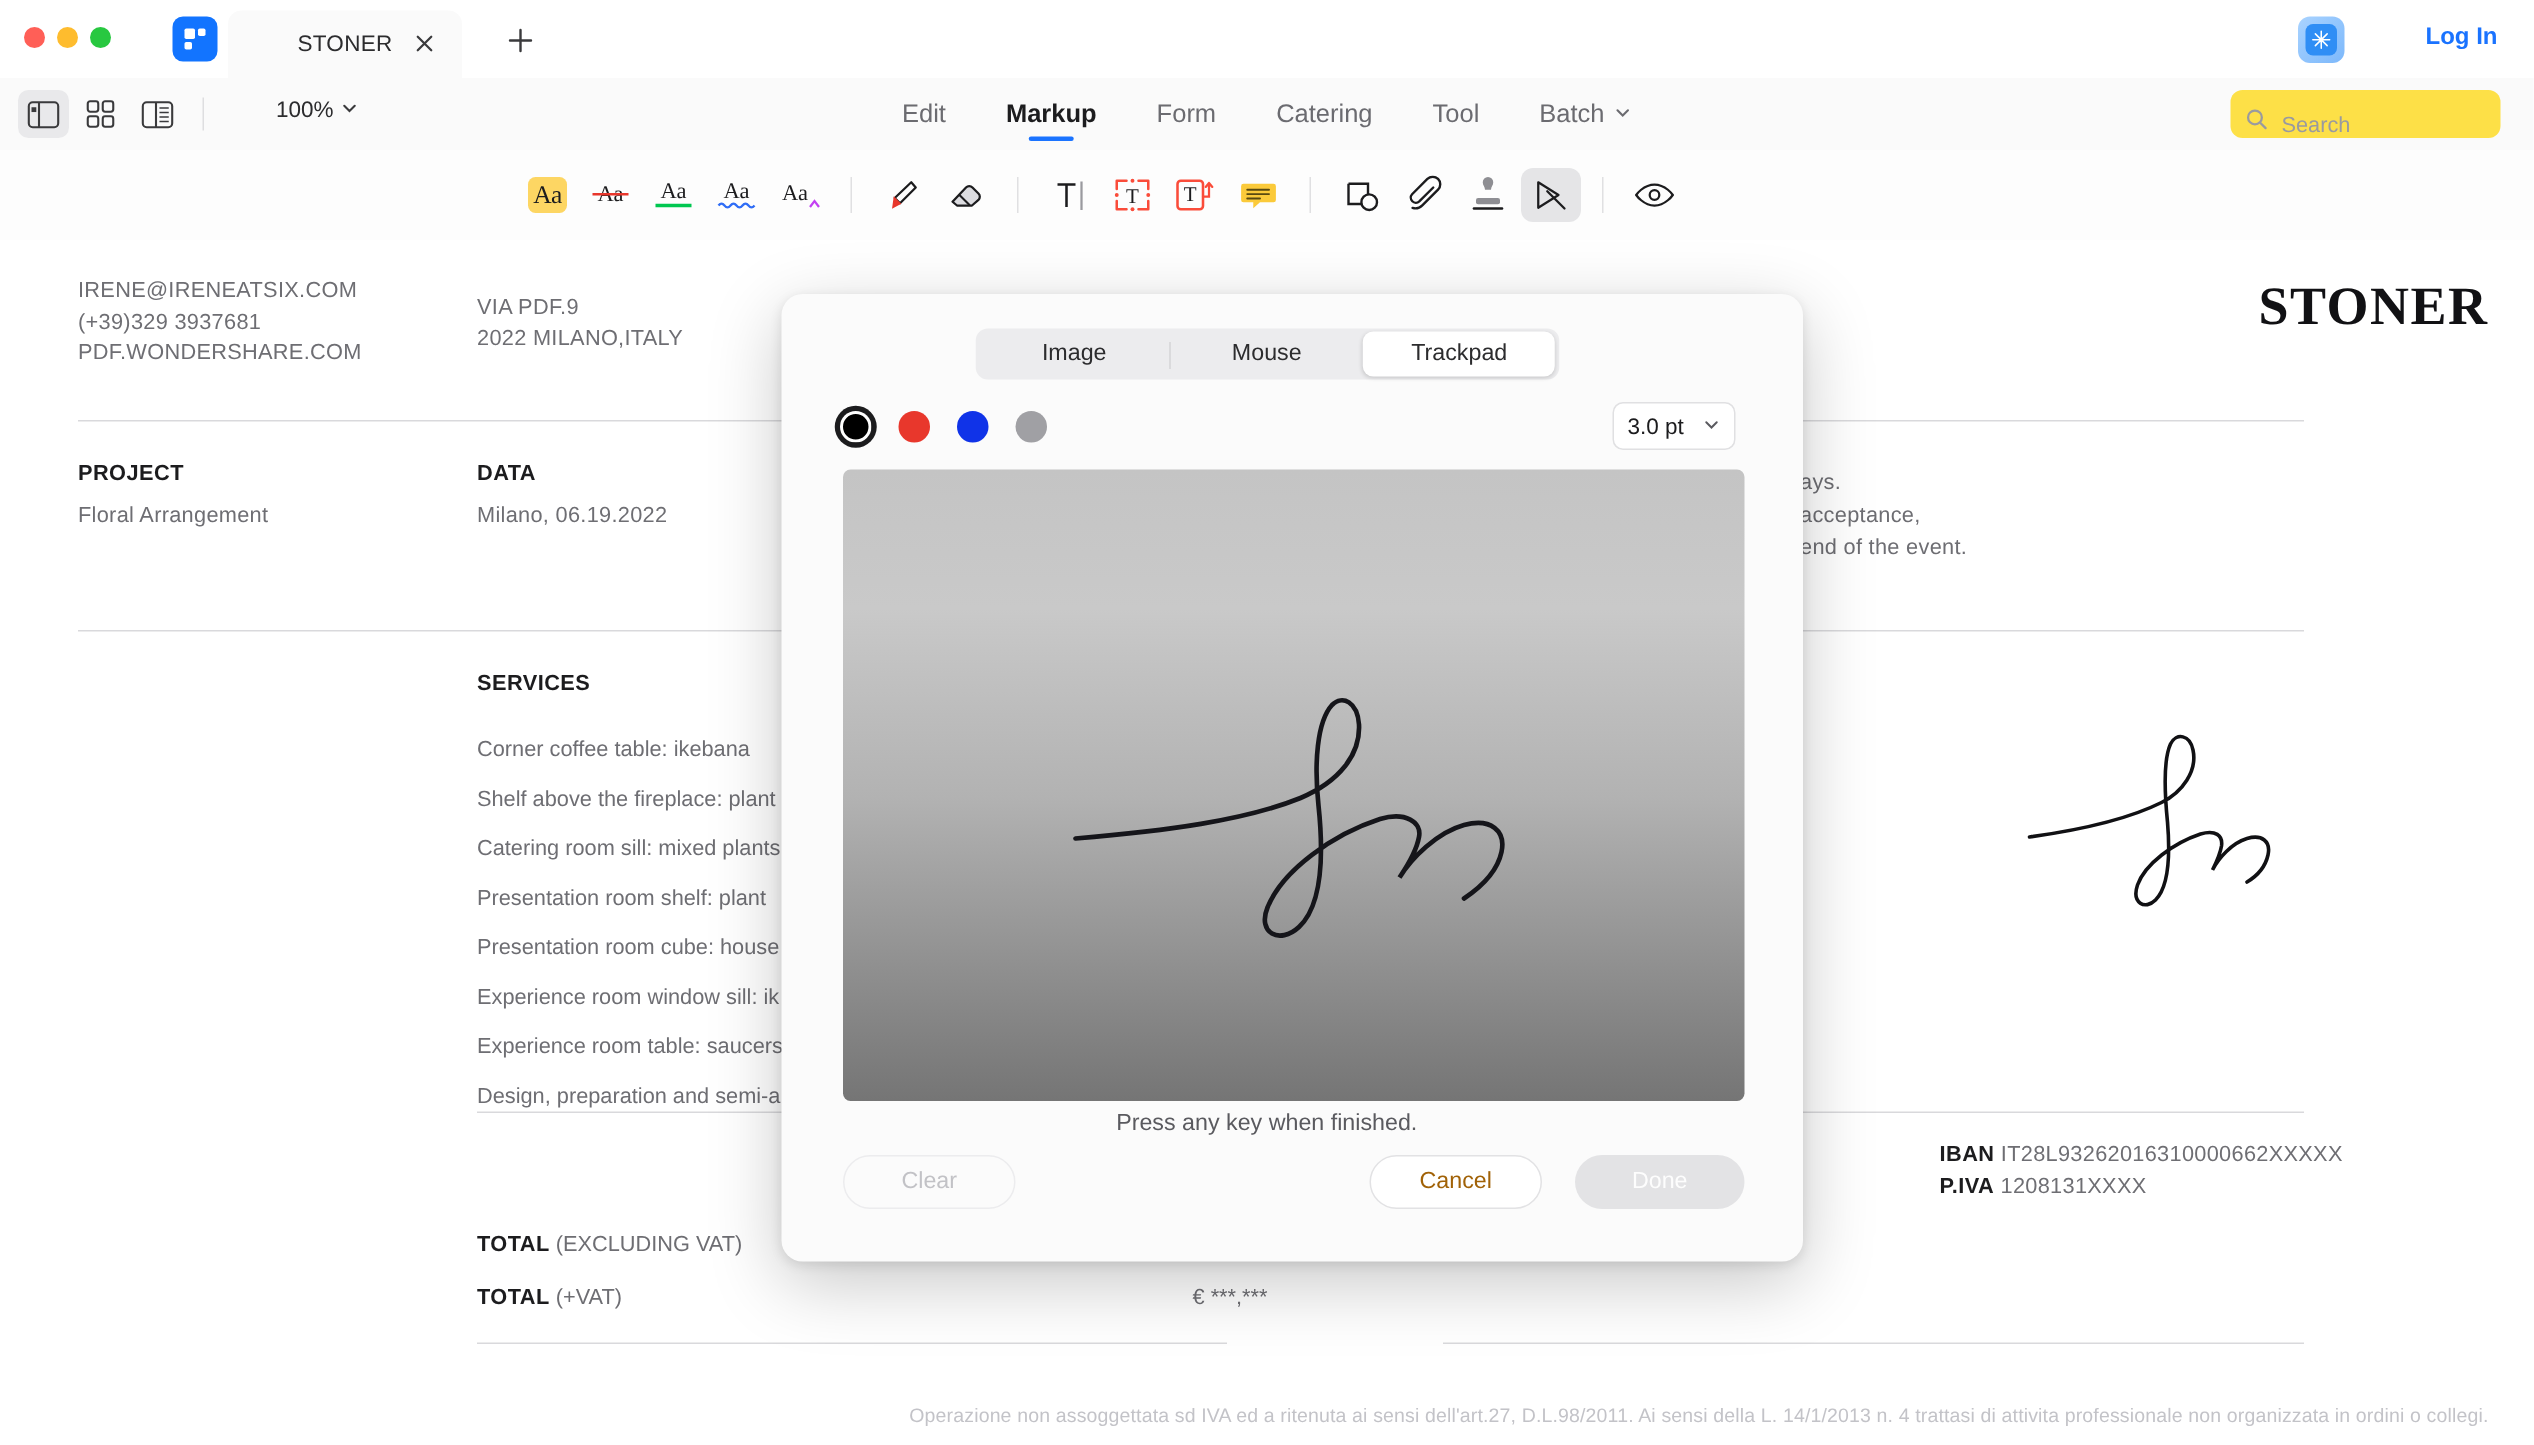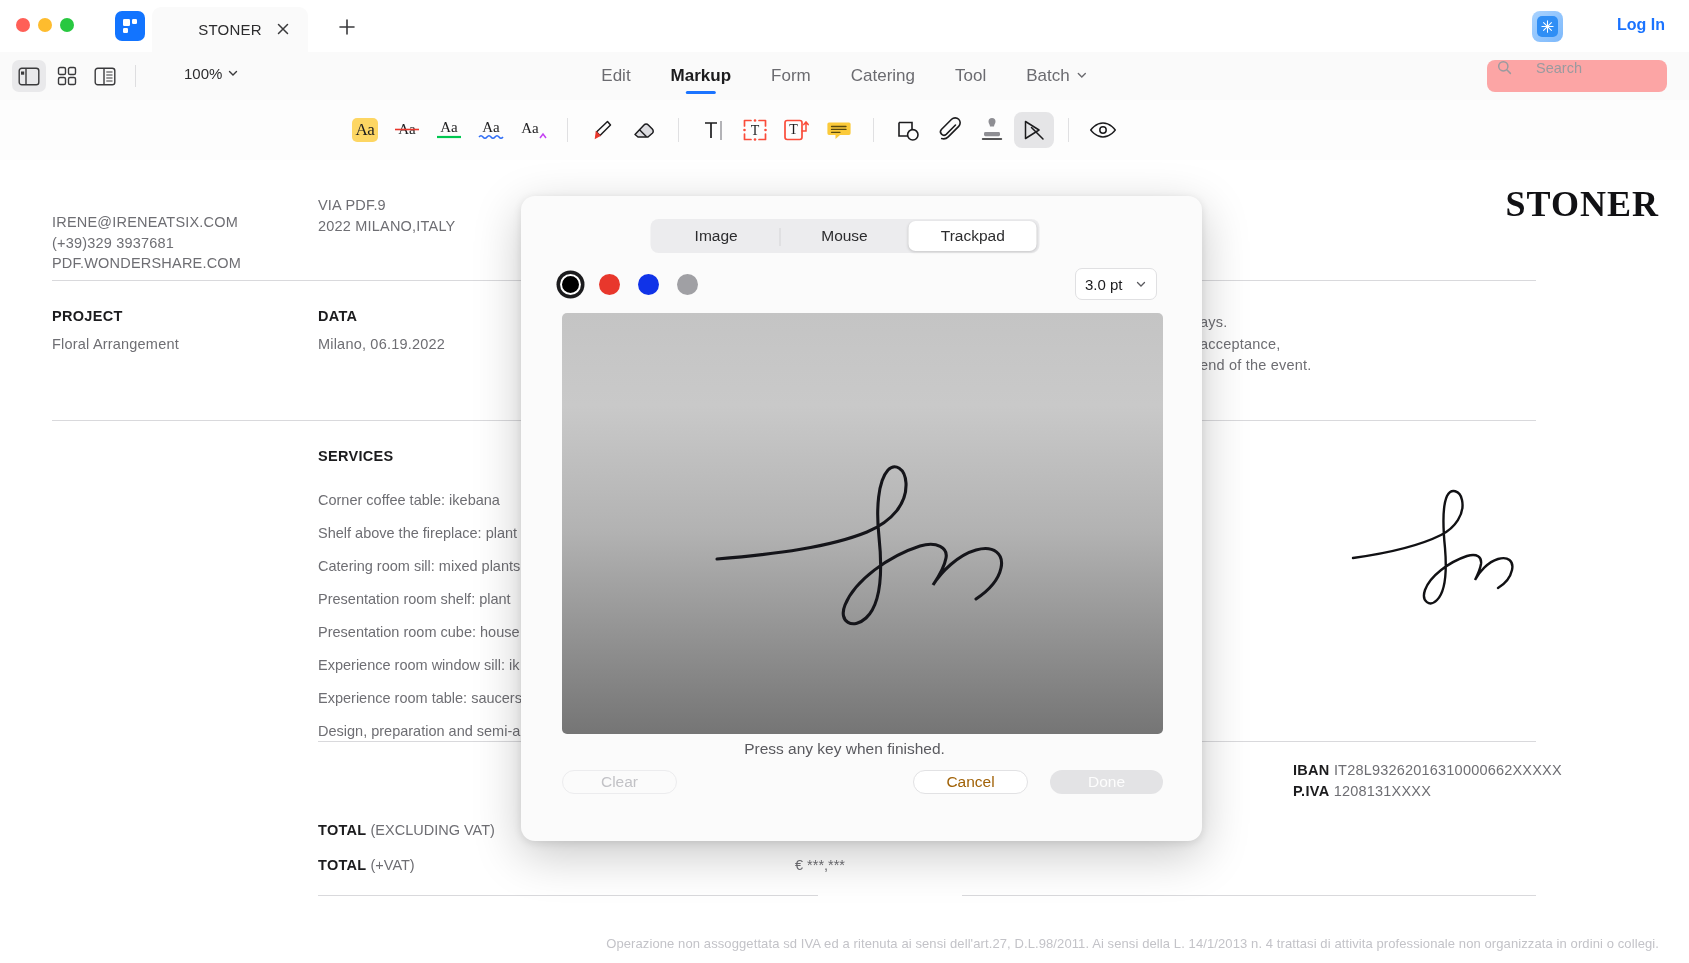--- a/index.html
+++ b/index.html
@@ -87,22 +87,22 @@
     font-size: 17px; color: #6b6b70; cursor: pointer;
   }
   .menu-tab.active { color: #1c1c1e; font-weight: bold; }
   .menu-tab.active::after {
     content: ""; position: absolute; bottom: 6px; left: 50%;
     transform: translateX(-50%); width: 30px; height: 3.5px;
     border-radius: 2px; background: #1a73ff;
   }
   .searchbox {
     position: absolute; top: 8px; right: 22px;
-    width: 180px; height: 32px; border-radius: 8px; background: #fca5a5;
-    display: flex; align-items: flex-start; padding: 0 10px; gap: 24px;
+    width: 180px; height: 32px; border-radius: 8px; background: #fde047;
+    display: flex; align-items: flex-end; padding: 0 10px; gap: 9px;
   }
   .searchbox input {
     border: none; background: transparent; outline: none;
     font-family: "Liberation Sans", sans-serif; font-size: 14.5px; color: #3a3a3c; width: 130px;
   }
   .searchbox input::placeholder { color: #9a9a9f; }
 
   
   .toolbar {
     position: absolute; top: 100px; left: 0; width: 1689px; height: 60px;
@@ -182,21 +182,21 @@
     background: linear-gradient(180deg, #c4c4c4 0%, #c9c9c9 22%, #b2b2b2 52%, #8e8e8e 80%, #757575 100%);
     cursor: crosshair;
   }
   .canvas svg { display: block; }
 
   .hint {
     position: absolute; top: 740px; left: 0; width: 1689px; text-align: center;
     font-size: 15.5px; color: #5a5a5f;
   }
   .m-btn {
-    position: absolute; height: 24px; border-radius: 18px;
+    position: absolute; height: 36px; border-radius: 18px;
     display: flex; align-items: center; justify-content: center;
     font-size: 15.5px; cursor: pointer;
   }
   .btn-clear {
     top: 770px; left: 562px; width: 115px;
     border: 1px solid #ececee; color: #c2c2c6; background: #fbfbfb;
   }
   .btn-cancel {
     top: 770px; left: 913px; width: 115px;
     border: 1px solid #e2e2e4; color: #a16207; background: #ffffff;
@@ -425,21 +425,21 @@
         <path d="M1.8 13 S6.5 6 14 6 s12.2 7 12.2 7 -4.7 7-12.2 7 S1.8 13 1.8 13z"></path>
           <circle cx="14" cy="13" r="3.2"></circle>
       </svg>
     </div>
   </div>
 </div>
 
 <div class="doc">
   <div class="stoner-logo">STONER</div>
 
-  <div class="blk" style="top:24px;left:52px;margin-top:28px;">
+  <div class="blk" style="top:24px;left:52px;">
     <div class="ln">IRENE@IRENEATSIX.COM</div>
     <div class="ln">(+39)329 3937681</div>
     <div class="ln">PDF.WONDERSHARE.COM</div>
   </div>
 
   <div class="blk" style="top:35px;left:318px;">
     <div class="ln">VIA PDF.9</div>
     <div class="ln">2022 MILANO,ITALY</div>
   </div>
 

